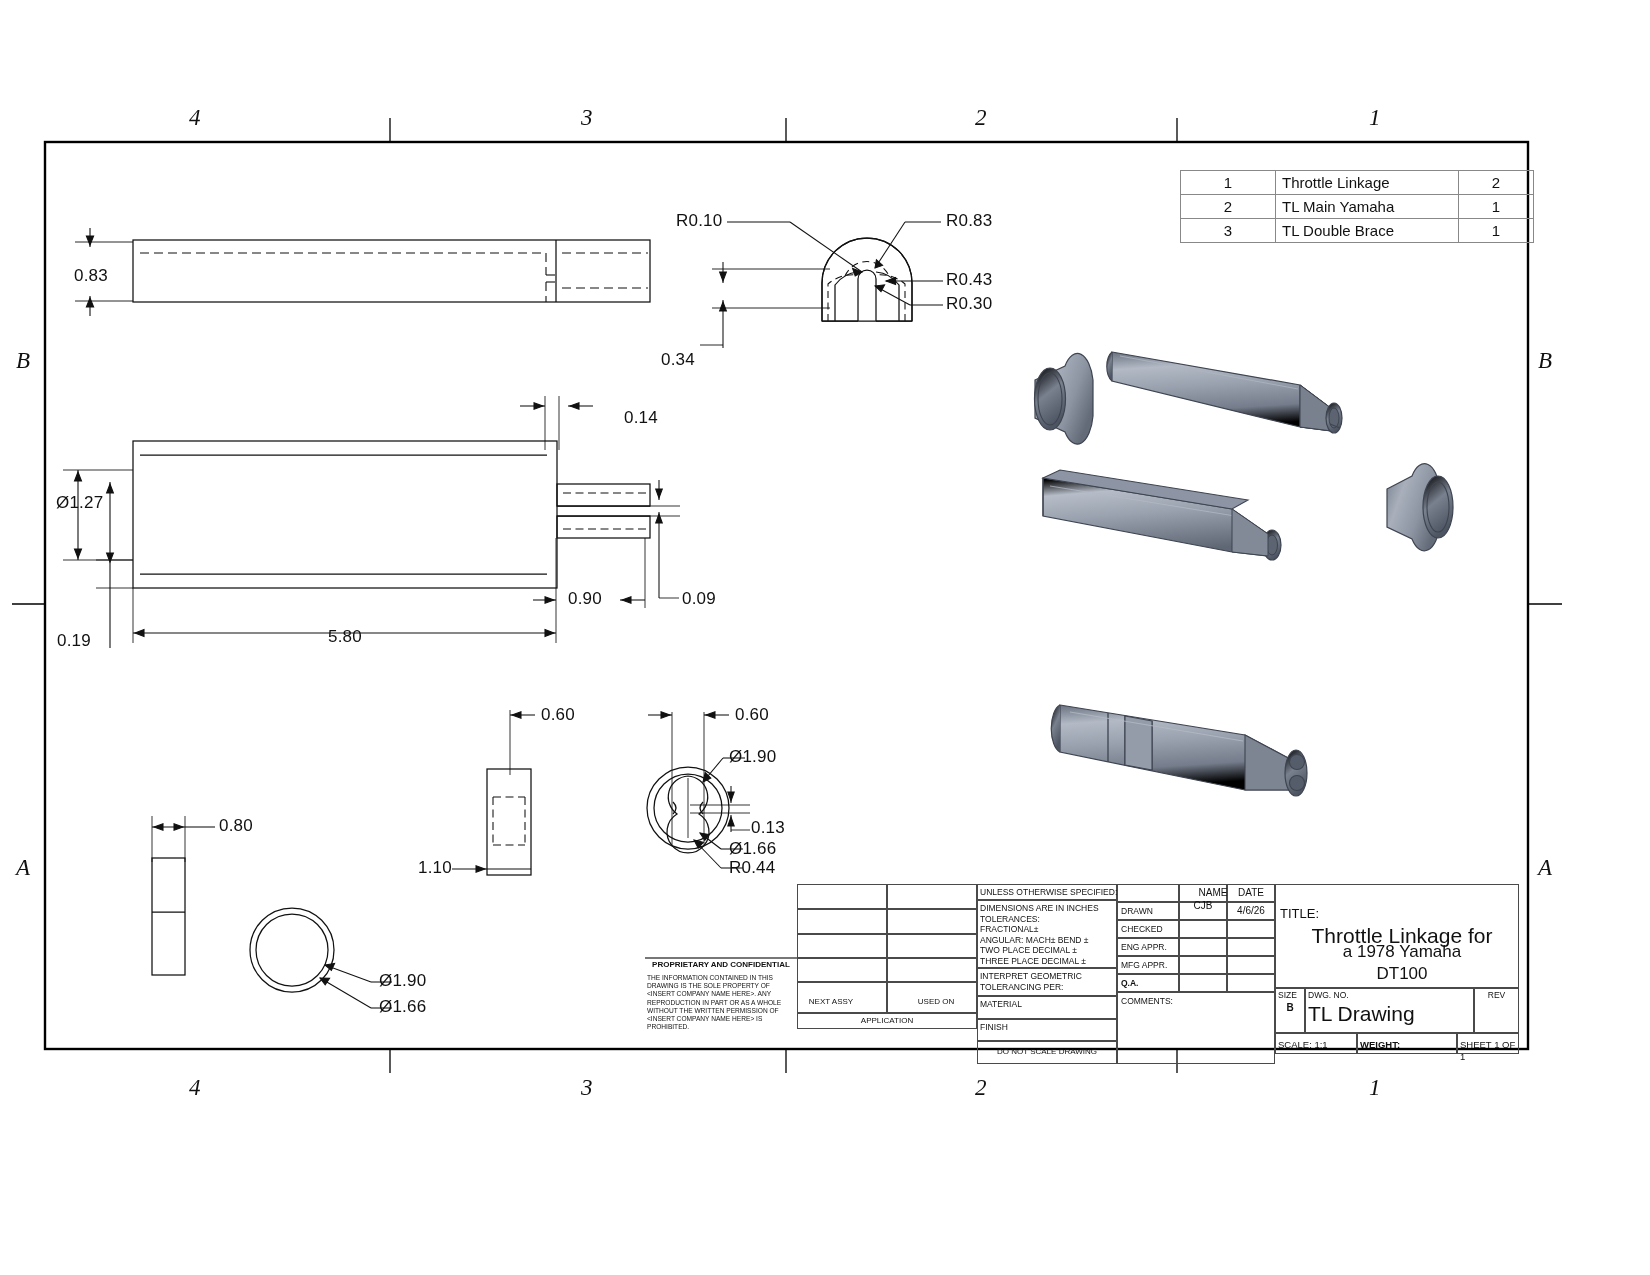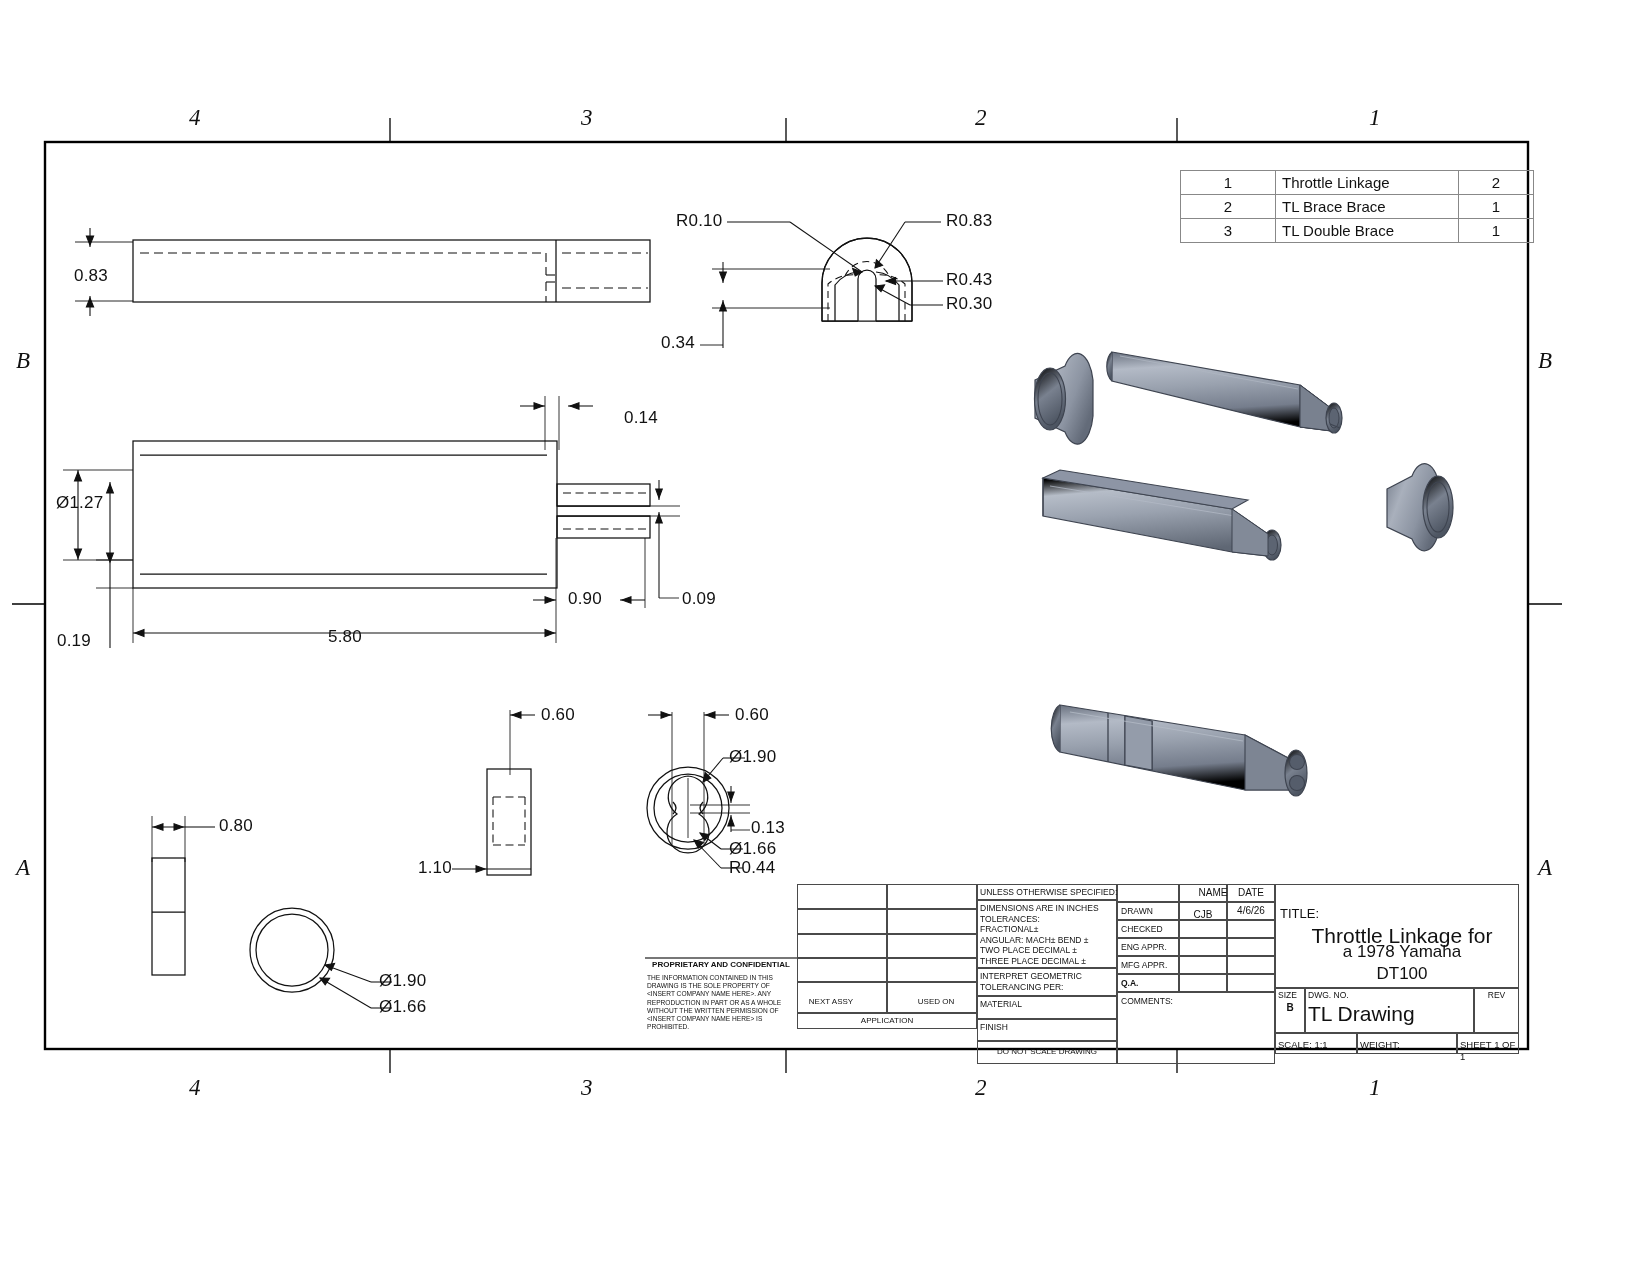--- a/index.html
+++ b/index.html
@@ -376,21 +376,21 @@
 <div class="zone" style="left:16px;top:348px;">B</div>
 <div class="zone" style="left:16px;top:855px;">A</div>
 <div class="zone" style="left:1538px;top:348px;">B</div>
 <div class="zone" style="left:1538px;top:855px;">A</div>
 
 <div class="dim" style="left:74px;top:266px;">0.83</div>
 <div class="dim" style="left:676px;top:211px;">R0.10</div>
 <div class="dim" style="left:946px;top:211px;">R0.83</div>
 <div class="dim" style="left:946px;top:270px;">R0.43</div>
 <div class="dim" style="left:946px;top:294px;">R0.30</div>
-<div class="dim" style="left:661px;top:333px;">0.34</div>
+<div class="dim" style="left:661px;top:350px;">0.34</div>
 
 <div class="dim" style="left:596px;top:408px;margin-left:28px;">0.14</div>
 <div class="dim" style="left:56px;top:493px;">Ø1.27</div>
 <div class="dim" style="left:568px;top:589px;">0.90</div>
 <div class="dim" style="left:682px;top:589px;">0.09</div>
 <div class="dim" style="left:57px;top:631px;">0.19</div>
 <div class="dim" style="left:328px;top:627px;">5.80</div>
 
 <div class="dim" style="left:541px;top:705px;">0.60</div>
 <div class="dim" style="left:735px;top:705px;">0.60</div>
@@ -406,21 +406,21 @@
 
 <table class="bom">
   <tbody>
   <tr>
     <td class="c">1</td>
     <td class="l">Throttle Linkage</td>
     <td class="c">2</td>
   </tr>
   <tr>
     <td class="c">2</td>
-    <td class="l">TL Brace Brace</td>
+    <td class="l">TL Main Yamaha</td>
     <td class="c">1</td>
   </tr>
   <tr>
     <td class="c">3</td>
     <td class="l">TL Double Brace</td>
     <td class="c">1</td>
   </tr>
 </tbody>
     </table>
 
@@ -465,21 +465,21 @@
   <div class="cell" style="left:320px;top:0px;width:62px;height:18px;"></div>
   <div class="cell" style="left:382px;top:0px;width:48px;height:18px;"></div>
   <div class="cell" style="left:430px;top:0px;width:48px;height:18px;"></div>
   <div class="tc" style="left:382px;top:3px;width:68px;">NAME</div>
   <div class="tc" style="left:430px;top:3px;width:48px;">DATE</div>
 
   <div class="cell" style="left:320px;top:18px;width:62px;height:18px;"></div>
   <div class="cell" style="left:382px;top:18px;width:48px;height:18px;"></div>
   <div class="cell" style="left:430px;top:18px;width:48px;height:18px;"></div>
   <div class="t" style="left:324px;top:22px;">DRAWN</div>
-  <div class="tc" style="left:382px;top:25px;width:48px;text-align:center;">CJB</div>
+  <div class="tc" style="left:382px;top:16px;width:48px;text-align:center;">CJB</div>
   <div class="tc" style="left:430px;top:21px;width:48px;">4/6/26</div>
 
   <div class="cell" style="left:320px;top:36px;width:62px;height:18px;"></div>
   <div class="cell" style="left:382px;top:36px;width:48px;height:18px;"></div>
   <div class="cell" style="left:430px;top:36px;width:48px;height:18px;"></div>
   <div class="t" style="left:324px;top:40px;">CHECKED</div>
 
   <div class="cell" style="left:320px;top:54px;width:62px;height:18px;"></div>
   <div class="cell" style="left:382px;top:54px;width:48px;height:18px;"></div>
   <div class="cell" style="left:430px;top:54px;width:48px;height:18px;"></div>
@@ -511,21 +511,21 @@
   <div class="t" style="left:511px;top:106px;">DWG.  NO.</div>
   <div class="tc" style="left:677px;top:106px;width:45px;font-size:8.5px;">REV</div>
   <div class="tc big" style="left:478px;top:118px;width:30px;font-weight:bold;">B</div>
   <div class="t" style="left:511px;top:117px;font-size:21px;">TL Drawing</div>
   <div class="tc" style="left:677px;top:122px;width:45px;font-size:13px;"></div>
 
   <div class="cell" style="left:478px;top:149px;width:82px;height:21px;"></div>
   <div class="cell" style="left:560px;top:149px;width:100px;height:21px;"></div>
   <div class="cell" style="left:660px;top:149px;width:62px;height:21px;"></div>
   <div class="t" style="left:481px;top:155px;font-size:9.5px;">SCALE: 1:1</div>
-  <div class="t" style="left:563px;top:155px;font-size:9.5px;">WEIGHT:</div>
+  <div class="t" style="left:563px;top:155px;font-size:9.5px;font-weight:bold;">WEIGHT:</div>
   <div class="t" style="left:663px;top:155px;font-size:9.5px;">SHEET 1 OF 1</div>
 
   <div class="propttl" style="left:-152px;top:76px;">PROPRIETARY AND CONFIDENTIAL</div>
   <div class="prop" style="left:-150px;top:90px;">THE INFORMATION CONTAINED IN THIS DRAWING IS THE SOLE PROPERTY OF &lt;INSERT COMPANY NAME HERE&gt;.  ANY REPRODUCTION IN PART OR AS A WHOLE WITHOUT THE WRITTEN PERMISSION OF &lt;INSERT COMPANY NAME HERE&gt; IS PROHIBITED.</div>
   <div style="position:absolute;left:-152px;top:73px;width:152px;height:2px;background:#777;"></div>
 </div>
 
 </div>
 
 </body></html>

